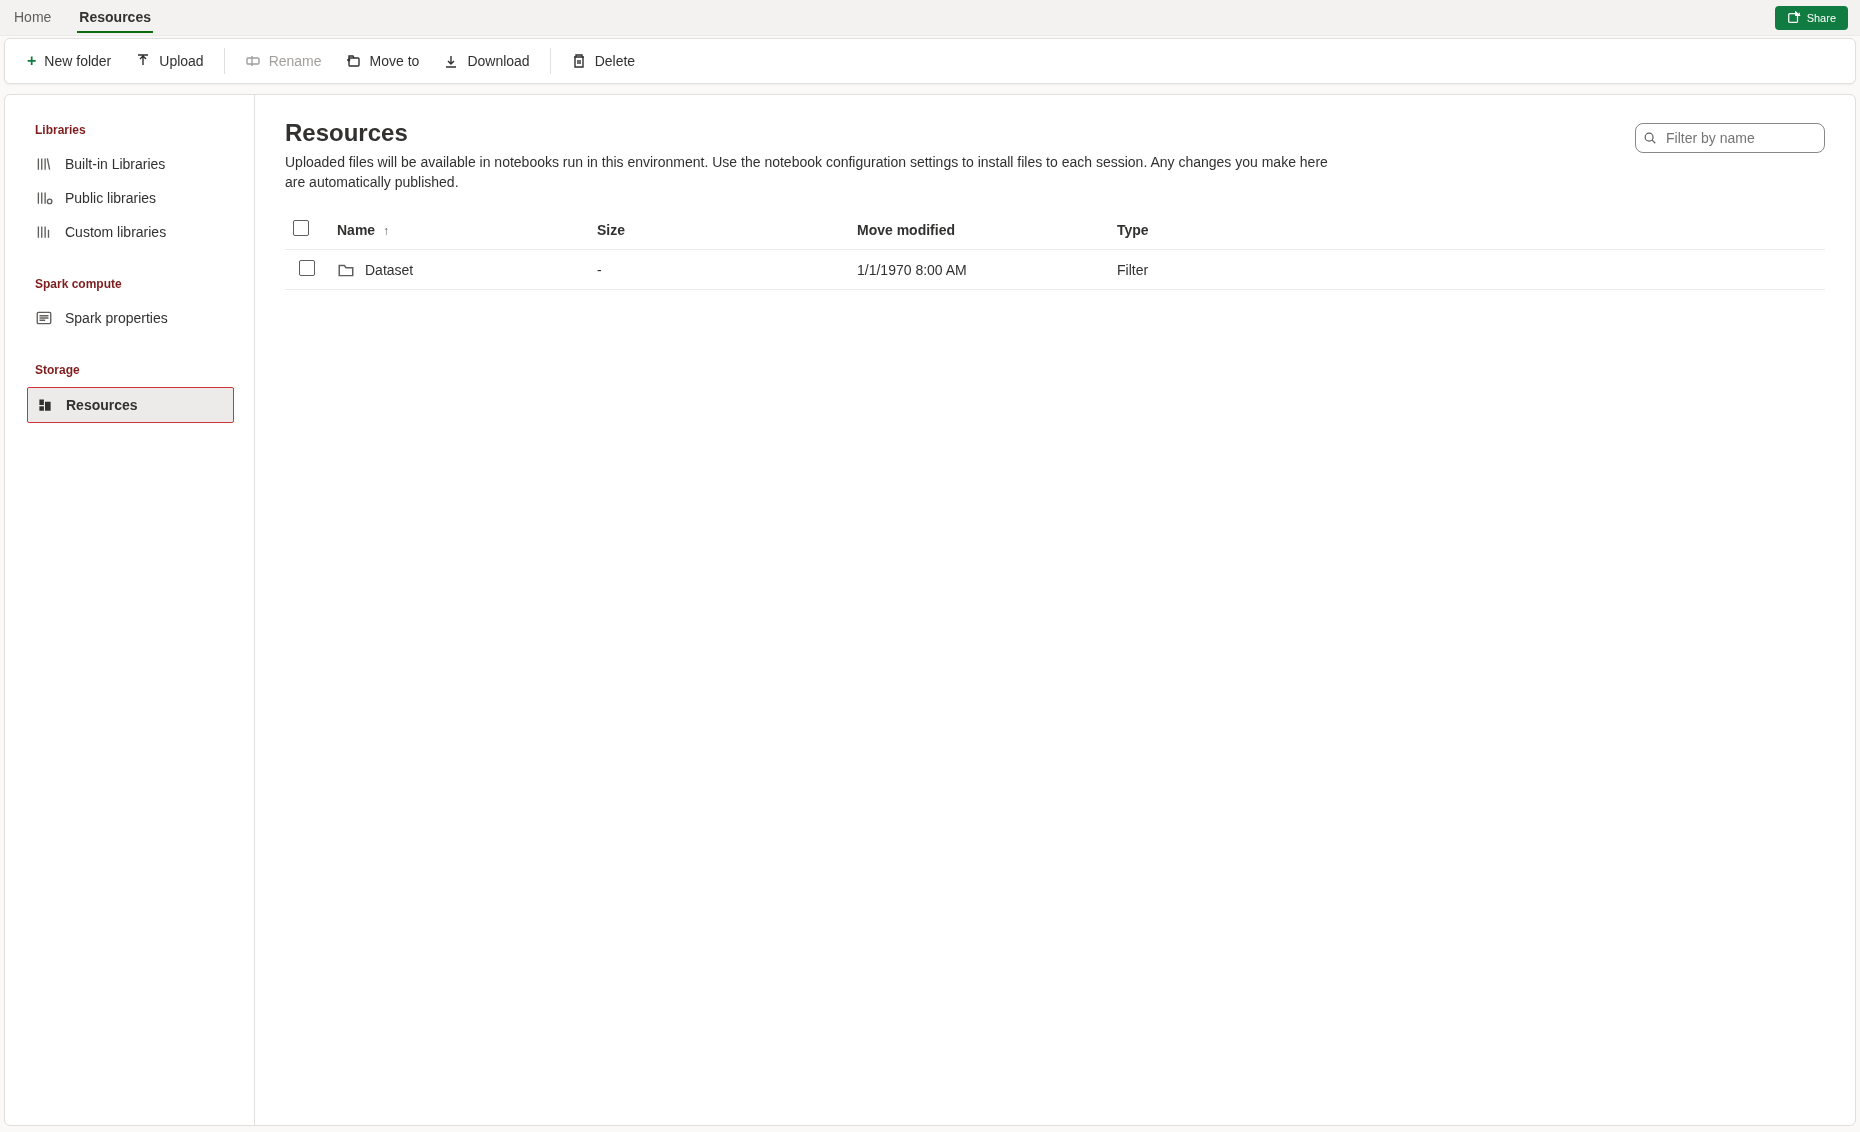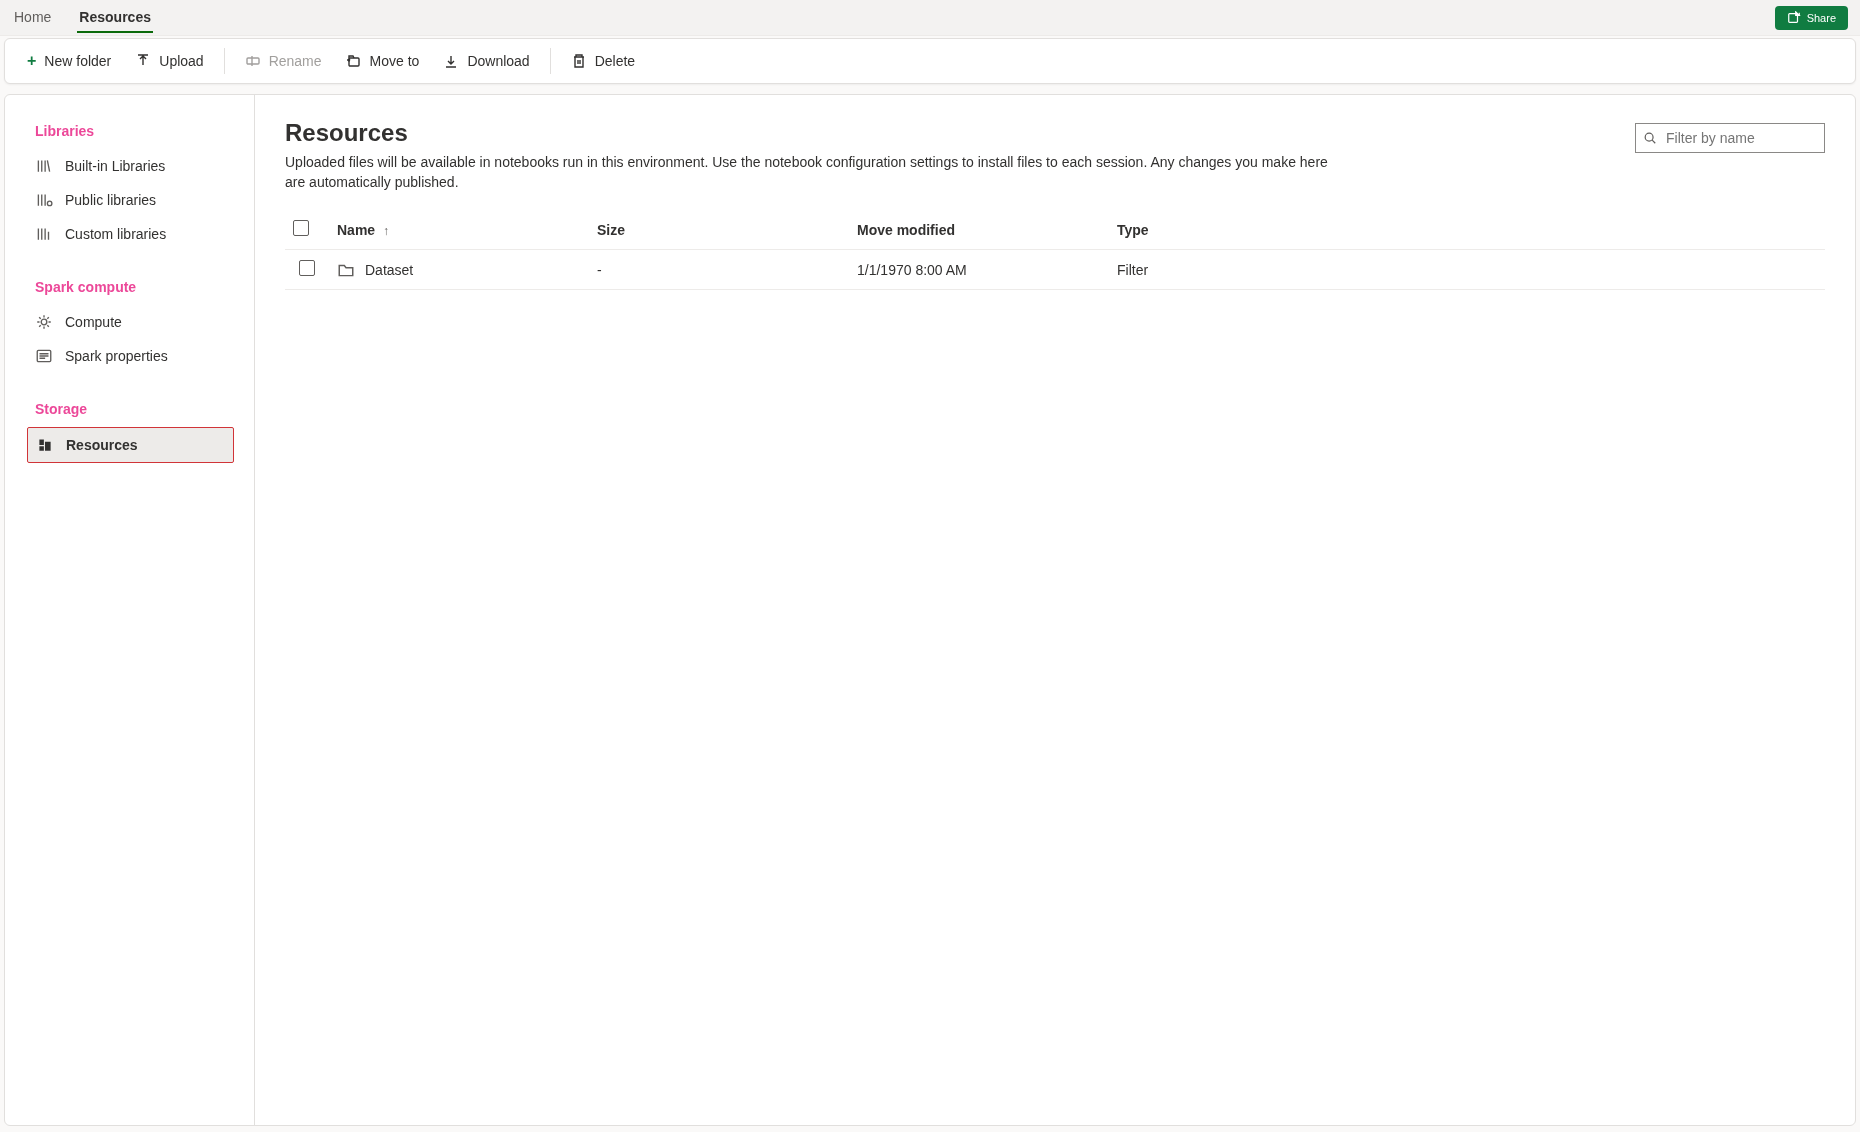--- a/index.html
+++ b/index.html
@@ -17,33 +17,33 @@
     .tb-btn { display: flex; align-items: center; gap: 8px; padding: 6px 10px; border: none; background: transparent; color: #323130; font-size: 14px; cursor: pointer; border-radius: 4px; }
     .tb-btn.disabled { color: #a19f9d; cursor: default; }
     .tb-divider { width: 1px; height: 26px; background: #e1dfdd; margin: 0 6px; }
     .icon-new { color: #107c41; font-size: 16px; font-weight: bold; }
 
     
     .main { display: flex; margin: 10px 4px 0 4px; background: #fff; border: 1px solid #e1dfdd; border-radius: 6px; height: calc(100% - 100px); }
 
     
     .sidebar { width: 250px; border-right: 1px solid #e1dfdd; padding: 18px 0; }
-    .sb-group-title { font-size: 14px; font-weight: 600; color: #ec4899; padding: 10px 30px; }
+    .sb-group-title { font-size: 12px; font-weight: 600; color: #7f1d1d; padding: 10px 30px; }
     .sb-item { display: flex; align-items: center; gap: 12px; padding: 8px 30px; cursor: pointer; color: #323130; font-size: 14px; }
     .sb-item.selected { background: #edebe9; border: 1.5px solid #d13438; margin: 0 20px 0 22px; padding: 8px 8px; border-radius: 2px; font-weight: 600; }
     .sb-icon { width: 18px; height: 18px; display: inline-flex; align-items: center; justify-content: center; color: #605e5c; flex-shrink: 0; }
 
     
     .content { flex: 1; padding: 24px 30px; }
     .content-header { display: flex; align-items: flex-start; gap: 20px; margin-bottom: 18px; }
     .content-header-text { flex: 1; }
     .page-title { font-size: 24px; font-weight: 600; margin-bottom: 6px; }
     .page-desc { font-size: 14px; color: #323130; line-height: 1.4; max-width: 1060px; }
     .search-box { position: relative; width: 190px; margin-top: 4px; }
-    .search-box input { width: 100%; padding: 6px 10px 6px 30px; border: 1px solid #8a8886; border-radius: 0; font-size: 14px; }
+    .search-box input { width: 100%; padding: 6px 10px 6px 30px; border: 1px solid #8a8886; border-radius: 8px; font-size: 14px; }
     .search-box .search-icon { position: absolute; left: 8px; top: 50%; transform: translateY(-50%); color: #605e5c; }
 
     
     .table { width: 100%; border-collapse: collapse; }
     .table th { text-align: left; font-weight: 600; font-size: 14px; color: #323130; padding: 10px 8px; border-bottom: 1px solid #edebe9; }
     .table td { padding: 10px 8px; border-bottom: 1px solid #edebe9; font-size: 14px; color: #323130; }
     .checkbox-col { width: 44px; text-align: center; }
     .checkbox { width: 16px; height: 16px; border: 1px solid #605e5c; border-radius: 2px; display: inline-block; background: #fff; }
     .name-cell { display: flex; align-items: center; gap: 10px; }
     .sort-arrow { font-size: 12px; margin-left: 4px; color: #605e5c; }
@@ -147,29 +147,20 @@
       <span class="sb-icon">
         <svg width="18" height="18" viewBox="0 0 16 16" fill="none" stroke="#605e5c" stroke-width="1.2">
             <path d="M3 3 V13 M6 3 V13 M9 3 V13 M12 6 V13"></path>
           </svg>
       </span>
       <span>Custom libraries</span>
     </div>
 
     <div style="height:18px"></div>
     <div class="sb-group-title">Spark compute</div>
-    <div class="sb-item">
-      <span class="sb-icon">
-        <svg width="18" height="18" viewBox="0 0 16 16" fill="none" stroke="#605e5c" stroke-width="1.2">
-            <circle cx="8" cy="8" r="2.5"></circle>
-            <path d="M8 2 V4 M8 12 V14 M2 8 H4 M12 8 H14 M3.7 3.7 L5.1 5.1 M10.9 10.9 L12.3 12.3 M3.7 12.3 L5.1 10.9 M10.9 5.1 L12.3 3.7"></path>
-          </svg>
-      </span>
-      <span>Compute</span>
-    </div>
     <div class="sb-item">
       <span class="sb-icon">
         <svg width="18" height="18" viewBox="0 0 16 16" fill="none" stroke="#605e5c" stroke-width="1.2">
             <rect x="2" y="3" width="12" height="10" rx="1"></rect>
             <path d="M4 6 H12 M4 8 H12 M4 10 H9"></path>
           </svg>
       </span>
       <span>Spark properties</span>
     </div>
 

